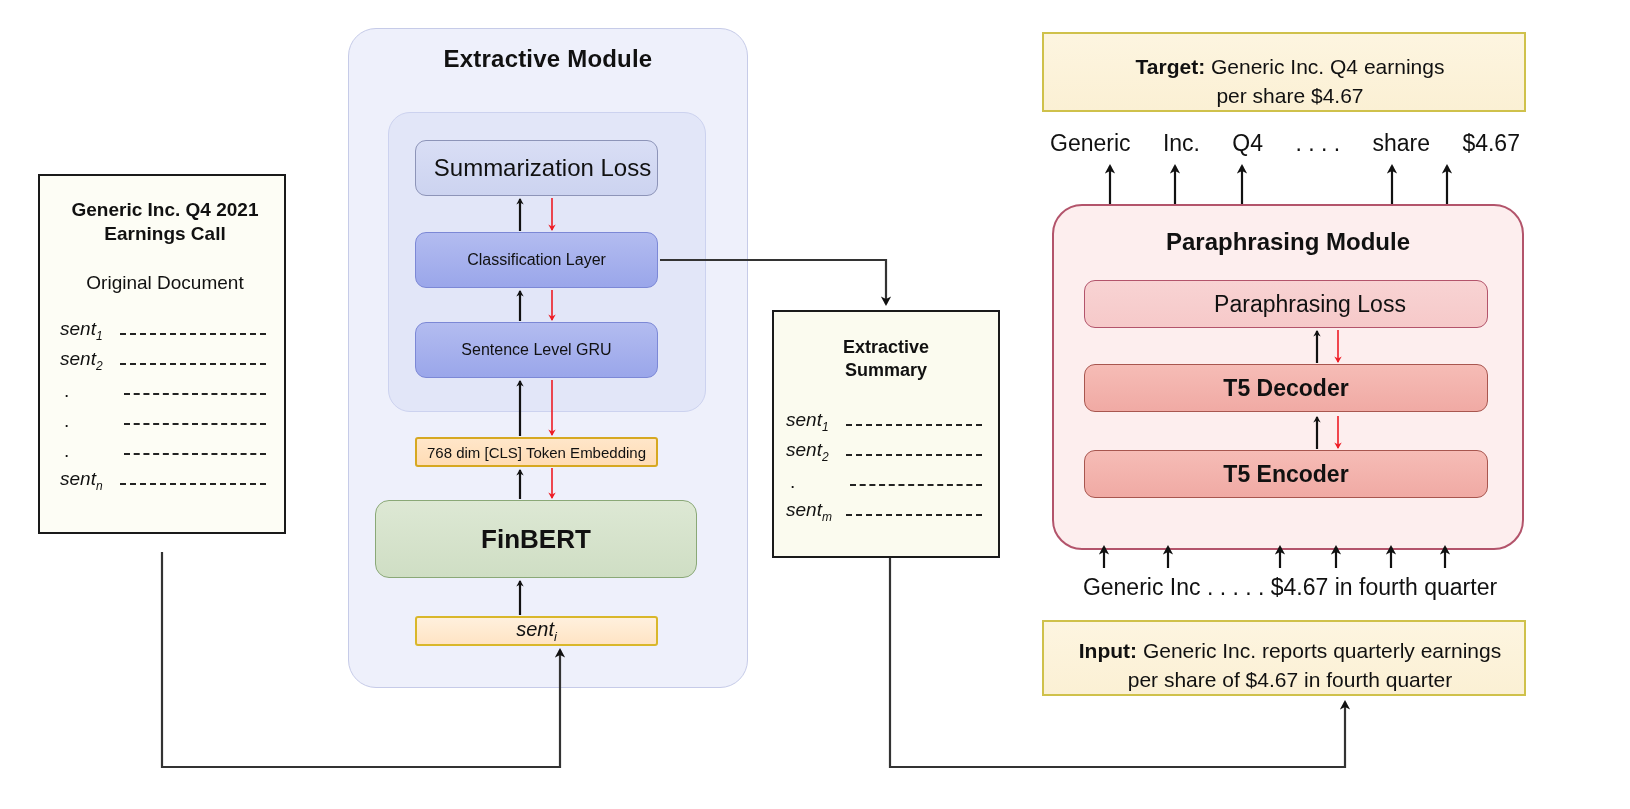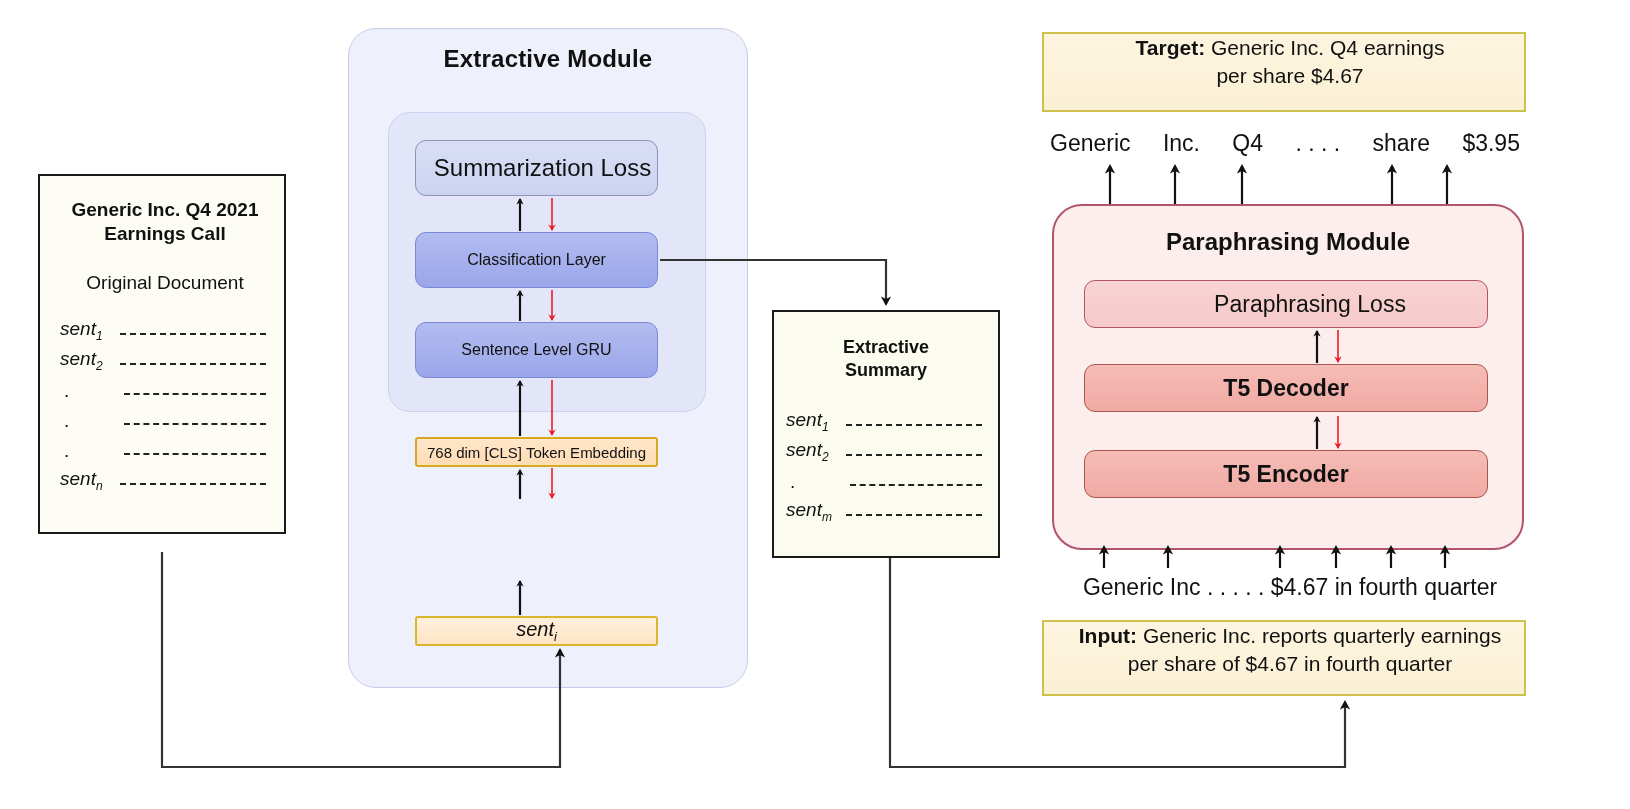--- a/index.html
+++ b/index.html
@@ -46,21 +46,21 @@
   .paramod{background:#fdeeee;border:2px solid #b3546b;border-radius:30px;}
   .paramod-title{position:absolute;left:0;right:0;top:22px;text-align:center;
                  font-weight:bold;font-size:24px;}
   .bx-ploss{background:linear-gradient(#f8d3d3,#f6c9c9);border:1px solid #b3546b;
             font-size:23px;border-radius:11px;padding-left:48px;}
   .bx-t5{background:linear-gradient(#f6bcb6,#f0aaa4);border:1px solid #a8564f;
          font-size:23px;font-weight:bold;border-radius:11px;}
 
   
   .yellowbox{background:linear-gradient(#fdf5e0,#fbf0d4);border:2px solid #cfc14b;
-             display:flex;align-items:flex-start;justify-content:center;text-align:center;
+             display:flex;align-items:flex-end;justify-content:center;text-align:center;
              font-size:21px;line-height:1.35;padding-left:12px;}
   .yellowbox b{font-weight:bold;}
 
   
   .tokens{display:flex;align-items:baseline;font-size:23px;white-space:nowrap;}
   .tok{text-align:center;}
 
   .plain{font-size:23px;white-space:nowrap;}
 
   svg.ov{position:absolute;left:0;top:0;width:1630px;height:809px;
@@ -110,20 +110,21 @@
   <div class="abs extinner" style="left:388px;top:112px;width:318px;height:300px;"></div>
 
   <div class="abs bx bx-loss" style="left:415px;top:140px;width:243px;height:56px;padding-left:12px;">Summarization Loss</div>
 
   <div class="abs bx bx-blue" style="left:415px;top:232px;width:243px;height:56px;">Classification Layer</div>
 
   <div class="abs bx bx-blue" style="left:415px;top:322px;width:243px;height:56px;">Sentence Level GRU</div>
 
   <div class="abs bx bx-cls" style="left:415px;top:437px;width:243px;height:30px;">768 dim [CLS] Token Embedding</div>
 
+  <div class="abs bx bx-fin" style="left:375px;top:500px;width:322px;height:78px;">FinBERT</div>
 
   <div class="abs bx bx-sent" style="left:415px;top:616px;width:243px;height:30px;">
     <span><i>sent</i><sub>i</sub></span>
   </div>
 
   <div class="abs sumbox" style="left:772px;top:310px;width:228px;height:248px;padding:24px 12px 10px 12px;">
     <div class="sum-title">Extractive</div>
     <div class="sum-title">Summary</div>
     <div style="margin-top:24px;">
       <div class="sentrow">
@@ -152,21 +153,21 @@
     </div>
   </div>
 
   <div class="abs" style="left:1050px;top:130px;width:470px;height:32px;">
     <div class="tokens" style="width:100%;justify-content:space-between;">
       <span class="tok">Generic</span>
       <span class="tok">Inc.</span>
       <span class="tok">Q4</span>
       <span class="tok">.  .  .  .</span>
       <span class="tok">share</span>
-      <span class="tok">$3.95</span>
+      <span class="tok">$4.67</span>
     </div>
   </div>
 
   <div class="abs paramod" style="left:1052px;top:204px;width:472px;height:346px;">
     <div class="paramod-title">Paraphrasing Module</div>
   </div>
 
   <div class="abs bx bx-ploss" style="left:1084px;top:280px;width:404px;height:48px;">Paraphrasing Loss</div>
 
   <div class="abs bx bx-t5" style="left:1084px;top:364px;width:404px;height:48px;">T5 Decoder</div>

